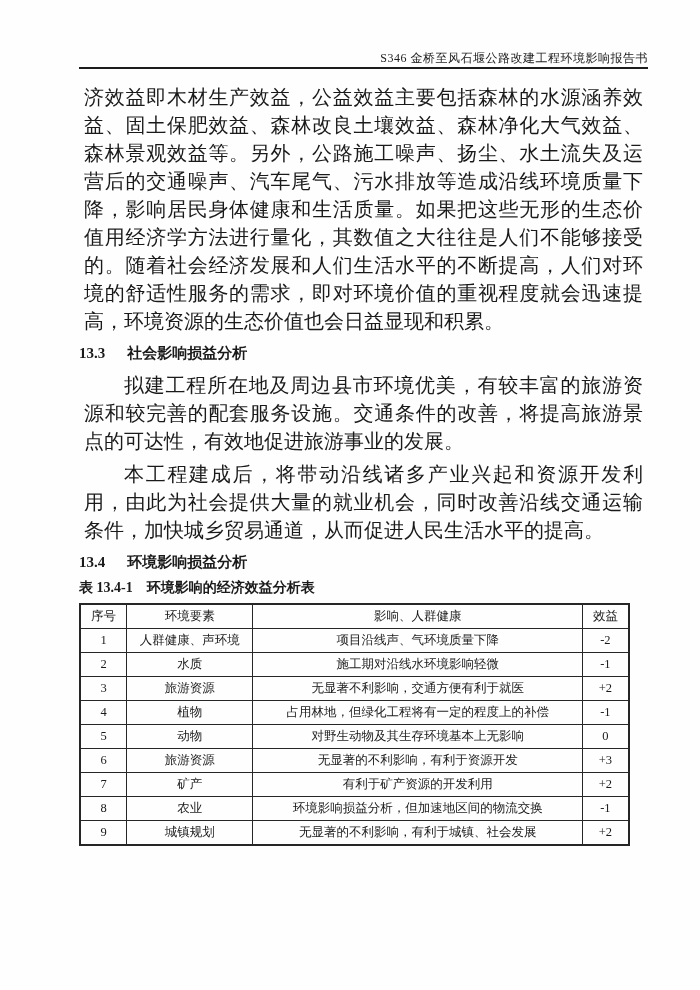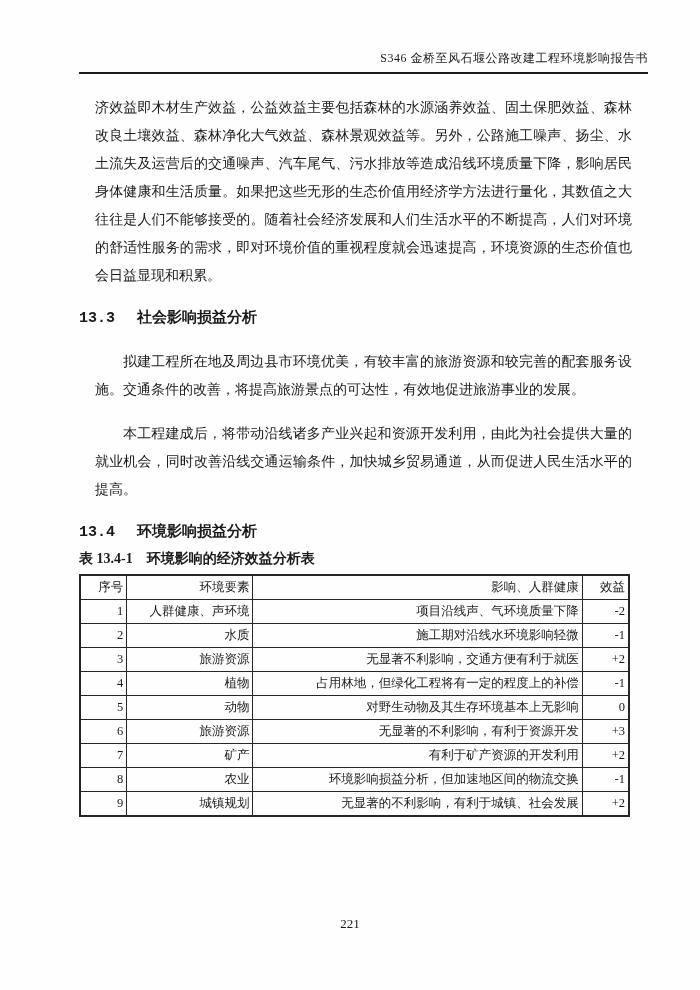--- a/index.html
+++ b/index.html
@@ -15,65 +15,63 @@
   }
   
   .header {
     position: absolute;
     top: 50px;
     left: 79px;
     right: 52px;
     text-align: right;
     font-size: 12px;
     letter-spacing: 0.5px;
-    padding-bottom: 5px;
     border-bottom: 2px solid #1c1c1c;
   }
   
   .body {
     position: absolute;
     top: 78px;
     left: 79px;
     right: 52px;
   }
   .para {
-    margin: 16px;
-    font-size: 14px;
+    margin: 5px;
+    font-size: 20px;
     line-height: 28px;
     text-align: justify;
     text-indent: 2em;
   }
   .para.no-indent { text-indent: 0; }
   .sec-heading {
     margin: 1px 0;
     font-size: 15px;
     font-weight: bold;
     line-height: 26px;
-    font-family: Liberation Mono, monospace;
   }
   .sec-heading .h-num { margin-right: 22px; }
   
   .table-caption {
     margin-top: 3px;
     margin-bottom: 5px;
     font-size: 14px;
     font-weight: bold;
     line-height: 20px;
   }
   .table-caption .cap-title { margin-left: 14px; }
   table.benefit {
     border-collapse: collapse;
     width: 551px;
     table-layout: fixed;
   }
   table.benefit th, table.benefit td {
     border: 1px solid #262626;
     height: 23px;
     padding: 0 3px;
-    text-align: right;
+    text-align: center;
     vertical-align: middle;
     font-size: 12.5px;
     font-weight: normal;
     overflow: hidden;
     white-space: nowrap;
   }
   table.benefit { border: 2px solid #262626; }
   col.c-idx    { width: 8.5%; }
   col.c-factor { width: 23%; }
   col.c-impact { width: 60%; }
@@ -184,17 +182,14 @@
         <tr>
           <td>9</td>
           <td>城镇规划</td>
           <td>无显著的不利影响，有利于城镇、社会发展</td>
           <td>+2</td>
         </tr>
       </tbody>
     </table>
   </div>
 
-  <div class="footer">
-    <span>221</span>
-  </div>
 
 </div>
 
 </body></html>

